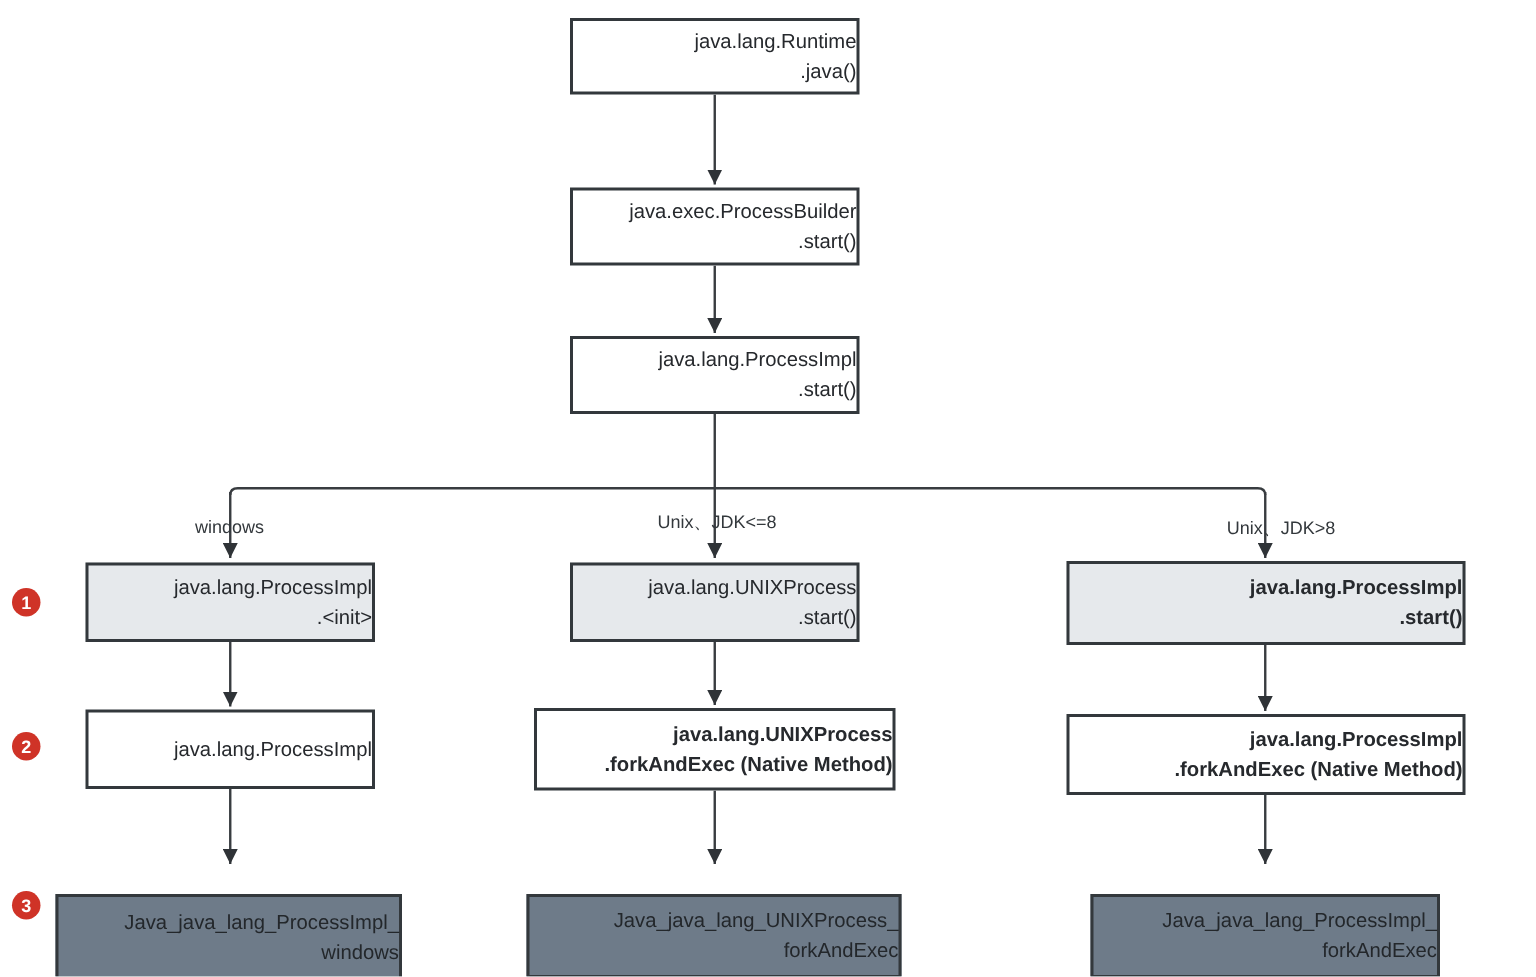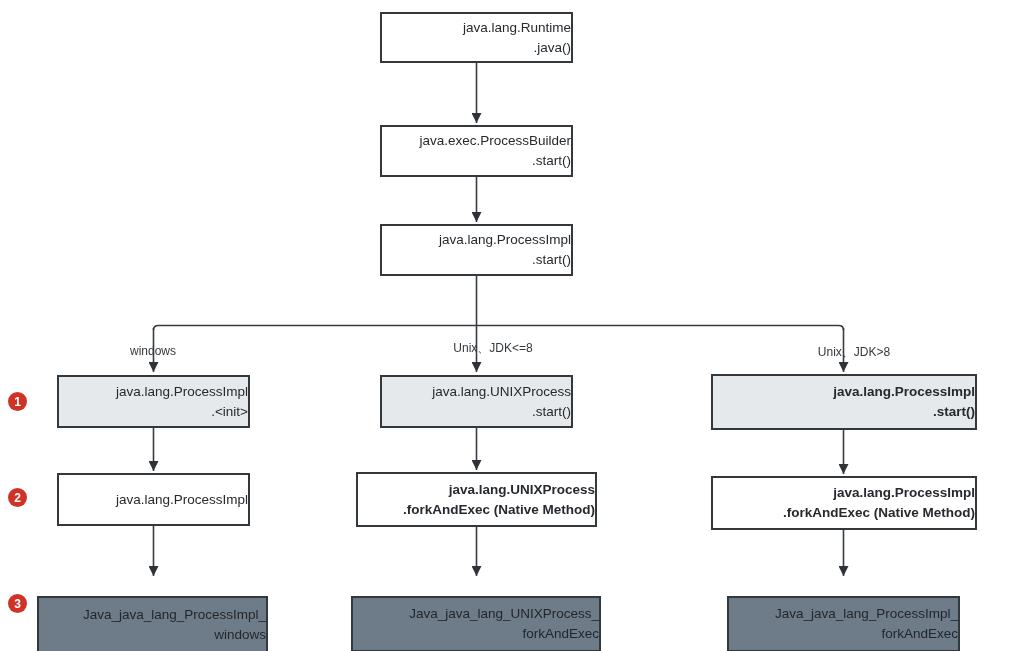--- a/index.html
+++ b/index.html
@@ -80,21 +80,21 @@
   <div class="node" style="left:380px;top:125px;width:193px;height:52px">
     <span>java.exec.ProcessBuilder</span>
     <span>.start()</span>
   </div>
   <div class="node" style="left:380px;top:224px;width:193px;height:52px">
     <span>java.lang.ProcessImpl</span>
     <span>.start()</span>
   </div>
 
   <span class="branch-label" style="left:153px;top:344px">windows</span>
-  <span class="branch-label" style="left:493px;top:340px">Unix、JDK&lt;=8</span>
+  <span class="branch-label" style="left:478px;top:340px">Unix、JDK&lt;=8</span>
   <span class="branch-label" style="left:854px;top:344px">Unix、JDK&gt;8</span>
 
   <div class="badge" style="left:8px;top:392px">1</div>
   <div class="badge" style="left:8px;top:488px">2</div>
   <div class="badge" style="left:8px;top:594px">3</div>
 
   <div class="node light" style="left:57px;top:375px;width:193px;height:53px">
     <span>java.lang.ProcessImpl</span>
     <span>.&lt;init&gt;</span>
   </div>

